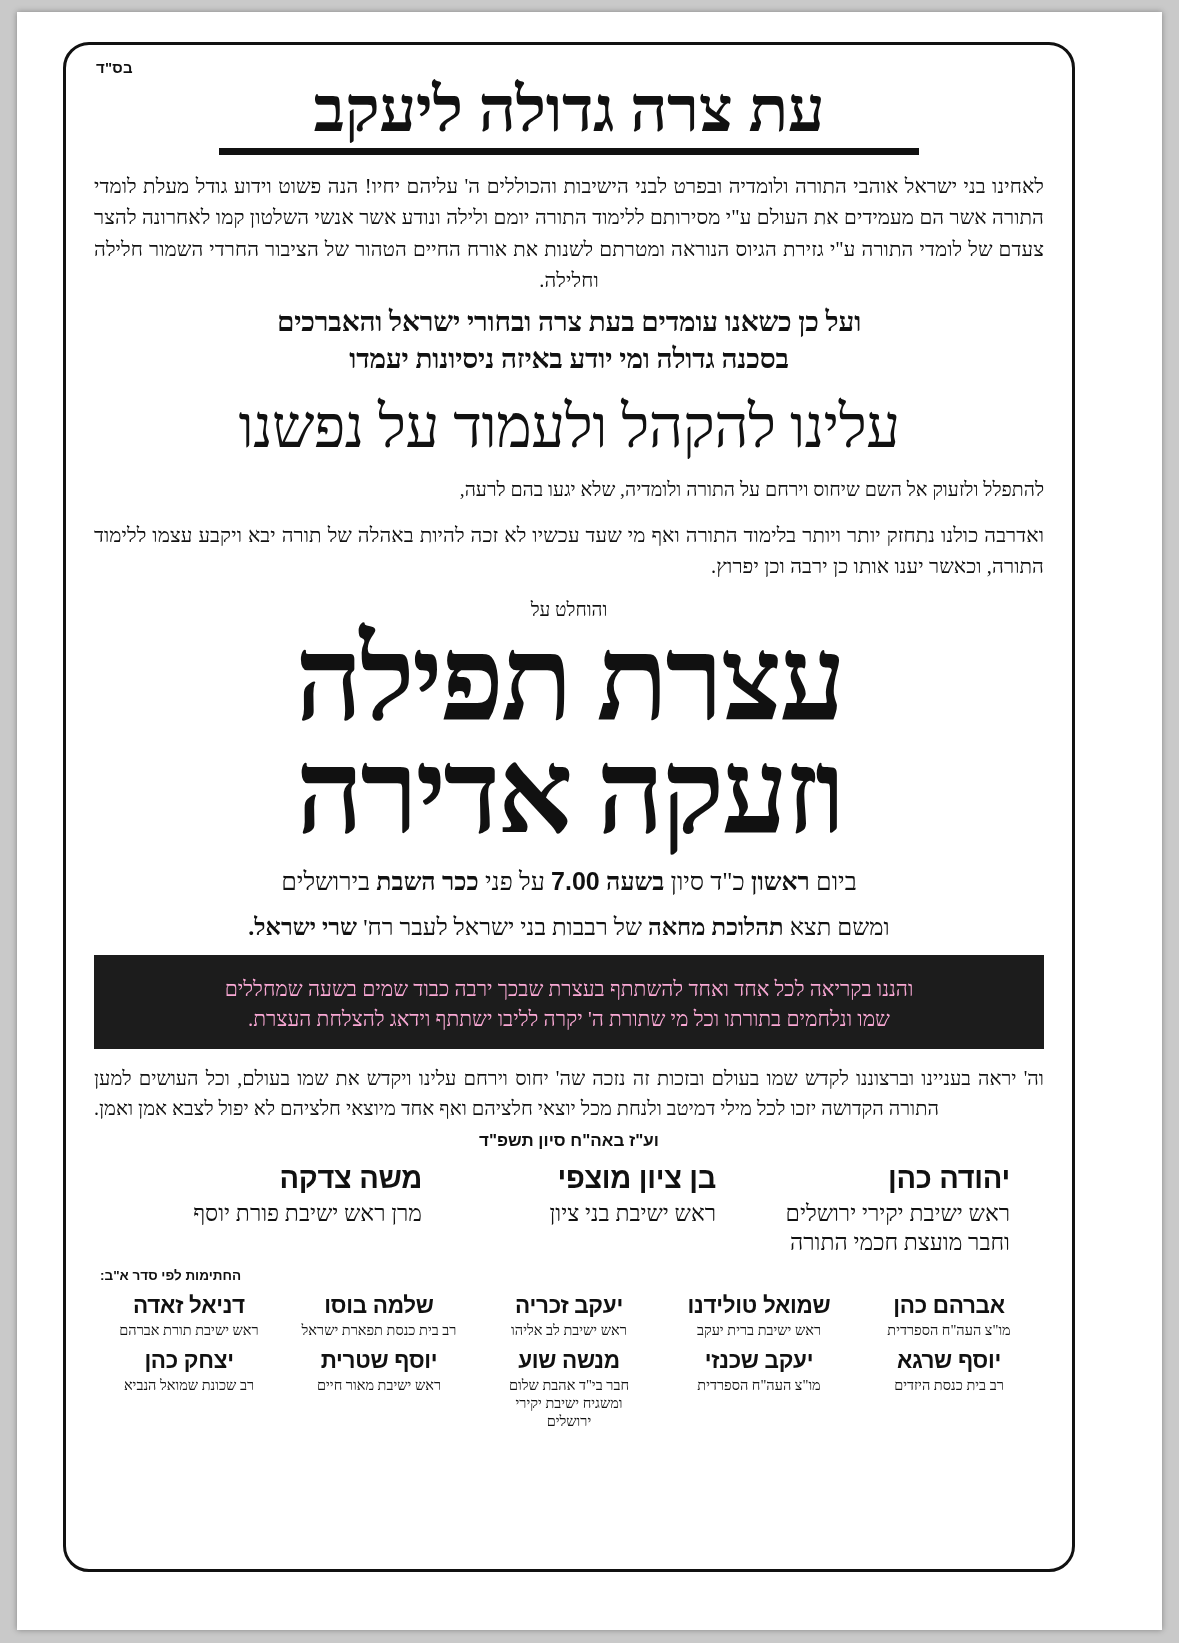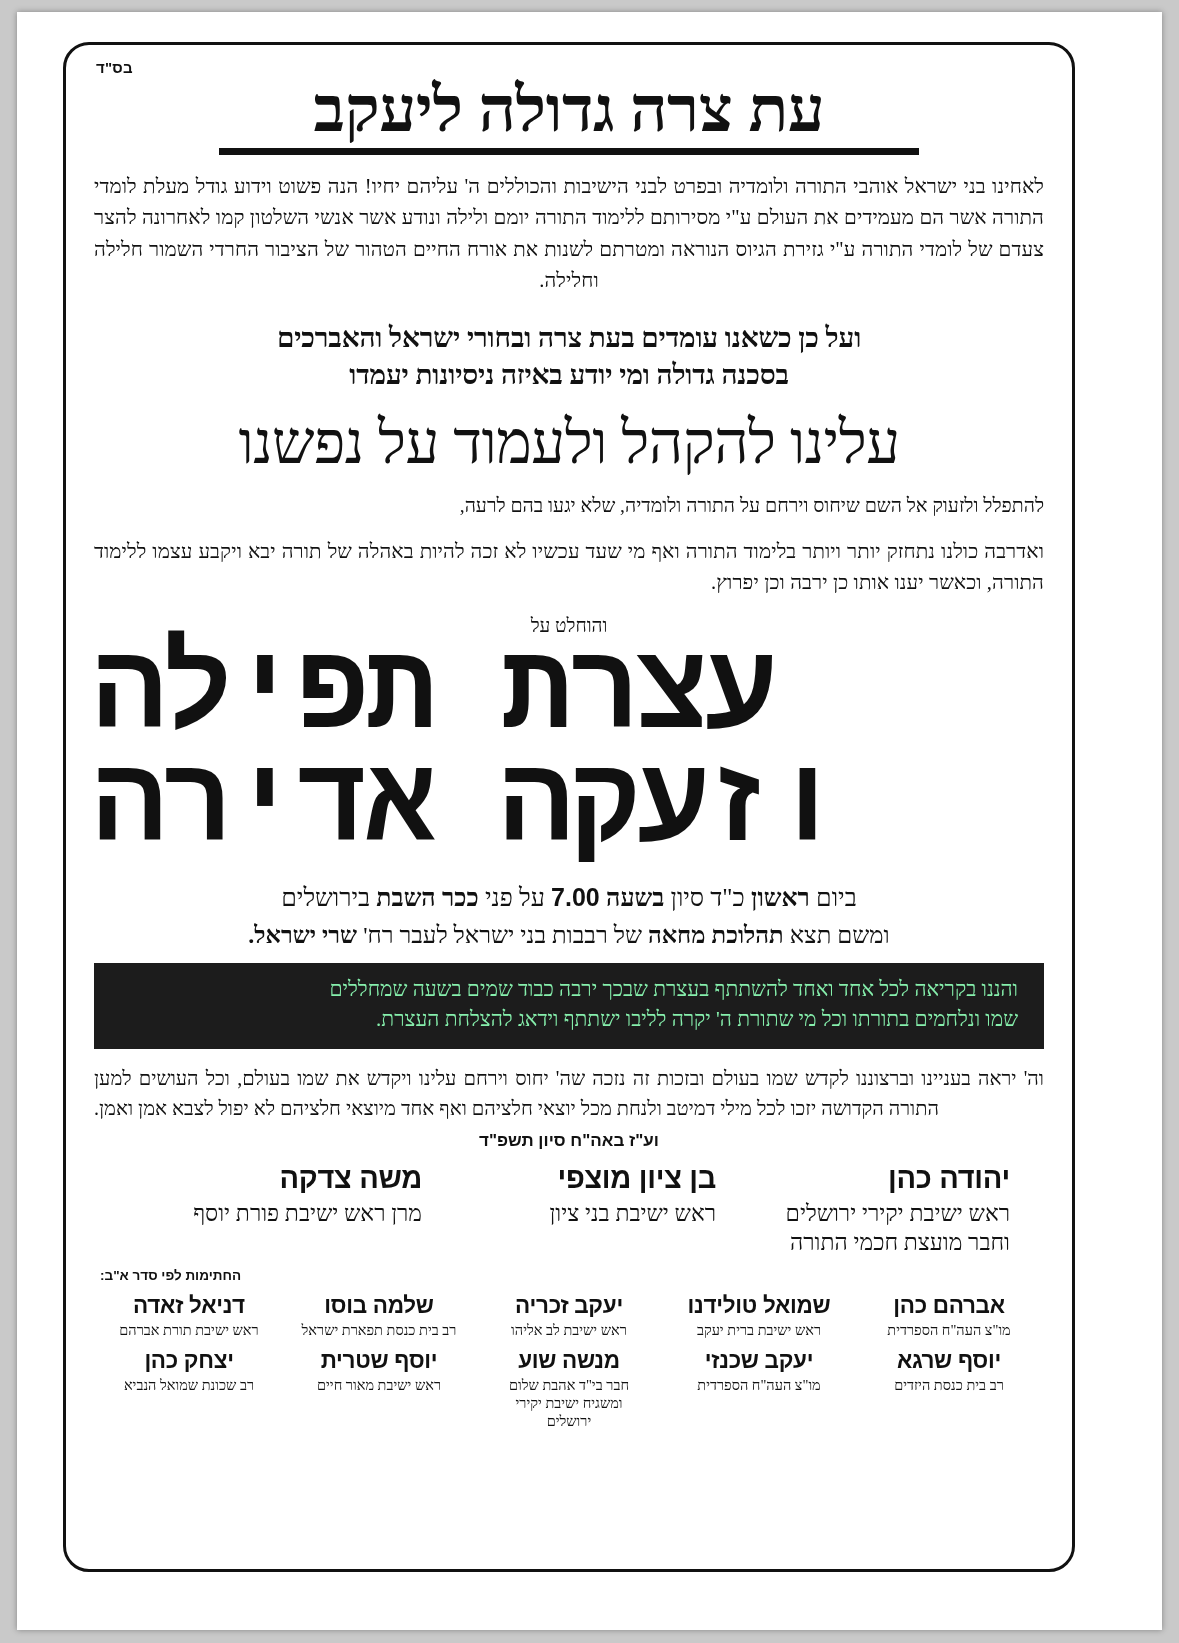--- a/index.html
+++ b/index.html
@@ -67,21 +67,21 @@
     margin-top:16px;
     letter-spacing:.1px;
   }
   .para.j2{text-align:justify;text-align-last:right;}
 
   .bold-block{
     text-align:center;
     font-weight:bold;
     font-size:28px;
     line-height:1.32;
-    margin-top:24px;
+    margin-top:8px;
     letter-spacing:-.2px;
   }
 
   .huge-line{
     text-align:center;
     font-size:60px;
     line-height:1.12;
     margin-top:16px;
     letter-spacing:-.6px;
   }
@@ -94,52 +94,52 @@
   }
   .small-center b{font-weight:bold;}
 
   .vehuchlat{
     text-align:center;
     font-size:19px;
     margin-top:16px;
   }
 
   .mega{
-    text-align:left;
+    text-align:center;
     font-weight:bold;
     font-size:118px;
     line-height:.96;
     letter-spacing:-3px;
     margin-top:2px;
-    font-family:Liberation Mono, monospace;
+    font-family:Liberation Serif, serif;
   }
   .mega .l2{display:block;}
 
   .when{
     text-align:center;
     font-size:25px;
     margin-top:14px;
     line-height:1.45;
   }
   .when b{font-weight:bold;}
   .when .num{font-weight:bold;font-family:"Liberation Sans","DejaVu Sans",sans-serif;}
 
   .march{
     text-align:center;
     font-size:24px;
-    margin-top:6px;
+    margin-top:14px;
   }
   .march b{font-weight:bold;}
 
   .banner{
     background:#1c1c1c;
-    color:#86efac;
-    margin-top:14px;
-    padding:12px 26px 14px 26px;
-    text-align:right;
+    color:#f9a8d4;
+    margin-top:14px;
+    padding:20px 26px 14px 26px;
+    text-align:center;
     font-size:21px;
     line-height:1.42;
     box-sizing:border-box;
   }
 
   .closing{
     font-size:20px;
     line-height:1.5;
     text-align:justify;
     text-align-last:left;

